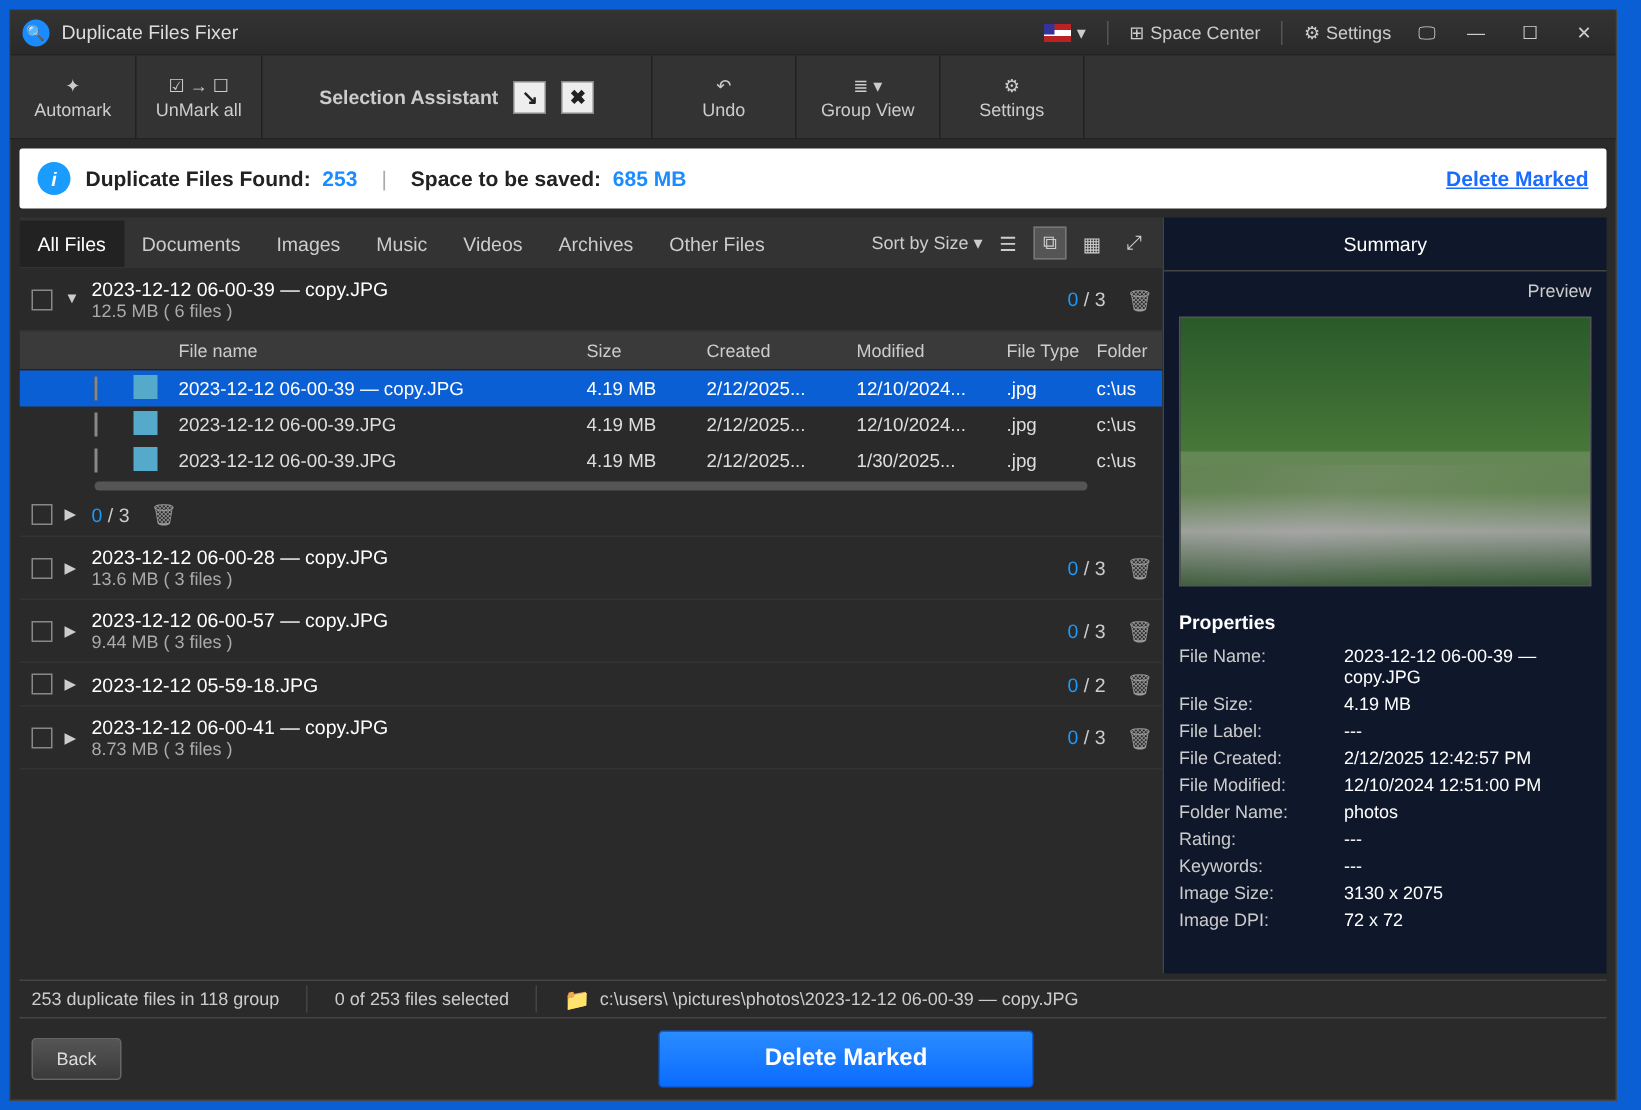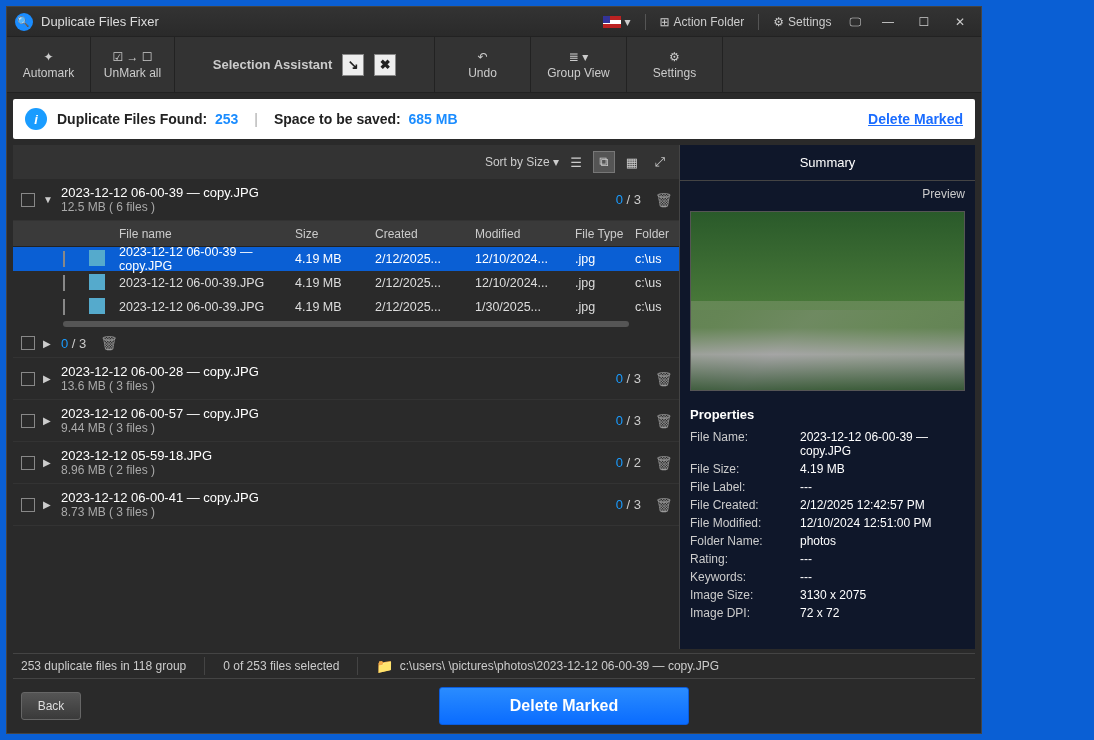--- a/index.html
+++ b/index.html
@@ -1,17 +1,17 @@
 <!DOCTYPE html>
 <html><head>
 <meta charset="utf-8">
 <style>
 * { box-sizing: border-box; margin: 0; padding: 0; font-family: "Segoe UI", Arial, sans-serif; }
 body { background: #0a5fd4; width: 1094px; height: 740px; overflow: hidden; }
-.window { background: #2a2a2a; width: 976px; height: 728px; margin: 6px; border: 1px solid #444; display: flex; flex-direction: column; color: #ddd; }
+.window { background: #2a2a2a; width: 1072px; height: 728px; margin: 6px; border: 1px solid #444; display: flex; flex-direction: column; color: #ddd; }
 .titlebar { height: 30px; background: linear-gradient(#333,#2a2a2a); display: flex; align-items: center; padding: 0 8px; font-size: 13px; border-bottom: 1px solid #222; }
 .logo { width: 18px; height: 18px; background: #1a8cff; border-radius: 50%; margin-right: 8px; display: flex; align-items: center; justify-content: center; font-size: 11px; color: white; font-weight: bold; position: relative; }
 .logo::before { content: "🔍"; font-size: 10px; }
 .titlebar-right { margin-left: auto; display: flex; align-items: center; gap: 10px; }
 .tb-item { display: flex; align-items: center; gap: 4px; font-size: 12px; color: #ccc; cursor: pointer; padding: 2px 4px; }
 .tb-sep { width: 1px; height: 16px; background: #555; }
 .flag { width: 18px; height: 12px; background: linear-gradient(to bottom, #b22 33%, white 33% 66%, #b22 66%); position: relative; }
 .flag::before { content: ""; position: absolute; left: 0; top: 0; width: 7px; height: 7px; background: #339; }
 .winbtn { width: 26px; height: 18px; display: flex; align-items: center; justify-content: center; color: #ccc; font-size: 12px; cursor: pointer; }
 .toolbar { height: 56px; background: #333; display: flex; align-items: center; border-bottom: 1px solid #222; }
@@ -87,21 +87,21 @@
     <span class="logo"></span>
     <span>Duplicate Files Fixer</span>
     <div class="titlebar-right">
       <div class="tb-item">
           <span class="flag"></span>
           <span>▾</span>
         </div>
       <span class="tb-sep"></span>
       <div class="tb-item">
           <span>⊞</span>
-          <span>Action Folder</span>
+          <span>Space Center</span>
         </div>
       <span class="tb-sep"></span>
       <div class="tb-item">
           <span>⚙</span>
           <span>Settings</span>
         </div>
       <div class="tb-item">
           <span>🖵</span>
         </div>
       <span class="winbtn">—</span>
@@ -144,20 +144,29 @@
     <span class="blue">253</span>
     <span class="summary-sep">|</span>
     <span>Space to be saved:</span>&nbsp;&nbsp;
     <span class="blue">685 MB</span>
     <span class="delete-marked-link">Delete Marked</span>
   </div>
 
   <div class="body-row">
     <div class="left-panel">
       <div class="tabs">
+        <div id="tabs-container" style="display:flex;">
+            <div class="tab active">All Files</div>
+            <div class="tab">Documents</div>
+            <div class="tab">Images</div>
+            <div class="tab">Music</div>
+            <div class="tab">Videos</div>
+            <div class="tab">Archives</div>
+            <div class="tab">Other Files</div>
+          </div>
         <div class="sort-area">
           <span class="sort-label"><span>Sort by Size</span> <span>▾</span></span>
           <span class="view-icon">☰</span>
           <span class="view-icon active">⧉</span>
           <span class="view-icon">▦</span>
           <span class="view-icon">⤢</span>
         </div>
       </div>
 
       <div class="file-list" id="file-list">
@@ -236,21 +245,20 @@
       <div class="group-sub">9.44 MB  ( 3 files )</div>
     </div>
     <span class="group-count"><span class="cur">0</span> <span class="sep">/</span> <span class="tot">3</span></span>
     <span class="trash">🗑</span>
           </div>
           <div class="group">
     <span class="checkbox"></span>
     <span class="caret">▶</span>
     <div class="group-text">
       <div class="group-title">2023-12-12 05-59-18.JPG</div>
-      <div class="group-sub">8.96 MB  ( 2 files )</div>
     </div>
     <span class="group-count"><span class="cur">0</span> <span class="sep">/</span> <span class="tot">2</span></span>
     <span class="trash">🗑</span>
           </div>
           <div class="group">
     <span class="checkbox"></span>
     <span class="caret">▶</span>
     <div class="group-text">
       <div class="group-title">2023-12-12 06-00-41 — copy.JPG</div>
       <div class="group-sub">8.73 MB  ( 3 files )</div>

